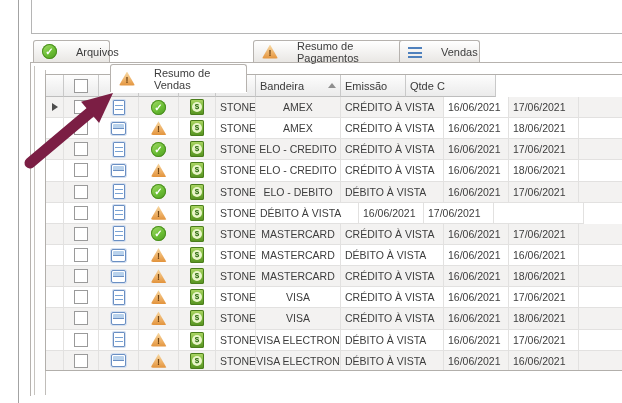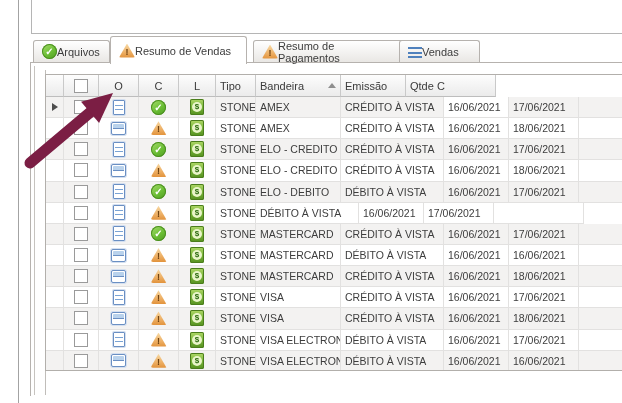--- a/index.html
+++ b/index.html
@@ -14,28 +14,28 @@
   #win-left-line{left:18px;top:0;height:403px;border-left-color:#a3a3a3;}
   #panel-above{position:absolute;left:31px;top:-2px;width:600px;height:35px;
     border-left:1px solid #b5b5b5;border-bottom:1px solid #b5b5b5;background:#fff;}
   #page-border{position:absolute;left:30px;top:62px;width:600px;height:333px;
     border-left:1px solid #b6b2ae;border-top:1px solid #b6b2ae;background:#fff;}
   #inner-border{left:34px;top:66px;height:329px;border-left-color:#c6c3bf;}
   #grid-left-tail{left:45px;top:70px;height:325px;border-left-color:#c0bdb9;}
 
   
   .tab{position:absolute;top:40px;height:22px;box-sizing:border-box;
-    display:flex;align-items:center;gap:0;padding:0 8px;
+    display:flex;align-items:center;gap:19px;padding:0 8px;
     background:linear-gradient(180deg,#ffffff,#e9e7e4);
     border:1px solid #b6b2ae;border-bottom:none;border-radius:3px 3px 0 0;
     font-size:11px;color:#3c3c3c;z-index:2;cursor:default;}
   .tab.active{top:36px;height:28px;background:#ffffff;z-index:4;
     box-shadow:0 1px 0 #ffffff;}
   #tab-0{left:33px;width:77px;}
-  #tab-1{left:110px;width:137px;}
+  #tab-1{left:110px;width:137px;margin-top:28px;}
   #tab-2{left:253px;width:151px;}
   #tab-3{left:399px;width:81px;align-items:center;}
 
   
   .icon{display:inline-block;position:relative;flex:none;}
   .icon-ok{width:15px;height:15px;border-radius:50%;
     background:linear-gradient(145deg,#a8dd6e 0%,#6cbf35 55%,#4f9b22 100%);
     box-shadow:inset 0 0 0 1px #4b8f20;}
   .icon-ok::after{content:"\2713";position:absolute;left:0;right:0;top:0;bottom:0;
     color:#fff;font-size:10px;font-weight:bold;line-height:15px;text-align:center;}
@@ -74,21 +74,21 @@
     font-size:11px;color:#3b3b3b;padding:0 4px;white-space:nowrap;overflow:hidden;}
   .grid-row{display:flex;height:21.15px;background:#fff;}
   .grid-row:nth-child(odd){background:#f3f2f1;}
   .cell{box-sizing:border-box;flex:none;display:flex;align-items:center;
     border-right:1px solid #e2e1e0;border-bottom:1px solid #e2e1e0;
     font-size:10.5px;color:#3d3d3d;padding:0 4px;white-space:nowrap;overflow:hidden;}
   .icon-cell{justify-content:center;padding:0;}
   .center{justify-content:center;padding:0;}
   .c-ind{width:18px;}  .c-chk{width:35px;justify-content:center;padding:0;}
   .c-o{width:40px;}    .c-c{width:40px;}   .c-l{width:37px;}
-  .c-rede{width:40px;} .c-band{width:85px;}.c-tipo{width:103px;}
+  .c-rede{width:40px;} .c-band{width:85px;justify-content:center;}.c-tipo{width:103px;}
   .c-emis{width:65px;} .c-venc{width:70px;}.c-qtde{width:90px;}
   .grid-row.current .c-emis{background:#ffffff;}
   .checkbox{width:12px;height:12px;background:#fff;border:1px solid #9a9a9a;box-sizing:content-box;}
   .row-arrow{width:0;height:0;border-left:6px solid #4d4d4d;
     border-top:4px solid transparent;border-bottom:4px solid transparent;}
   .sort-asc{width:0;height:0;border-left:4px solid transparent;border-right:4px solid transparent;
     border-bottom:5px solid #8f8f8f;margin-left:auto;}
 
   
   #annotation{position:absolute;left:0;top:0;z-index:10;pointer-events:none;}

